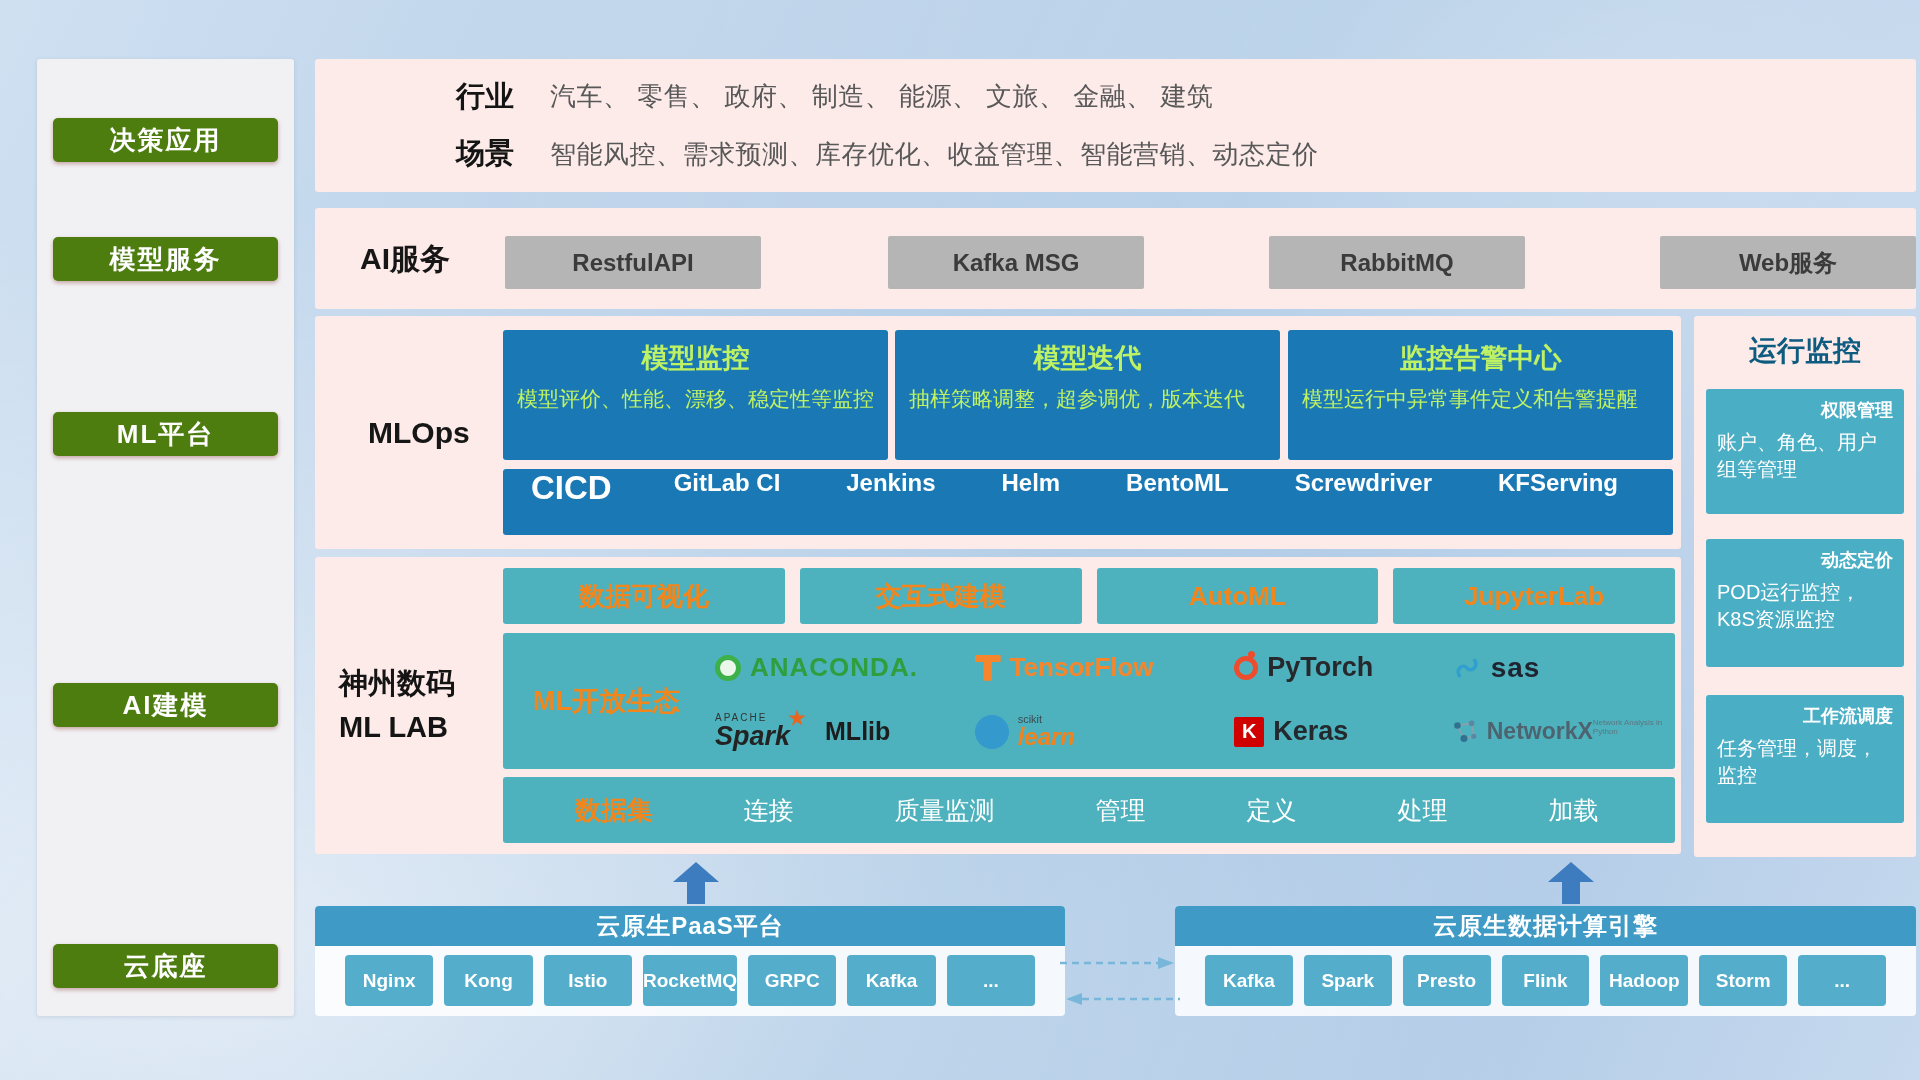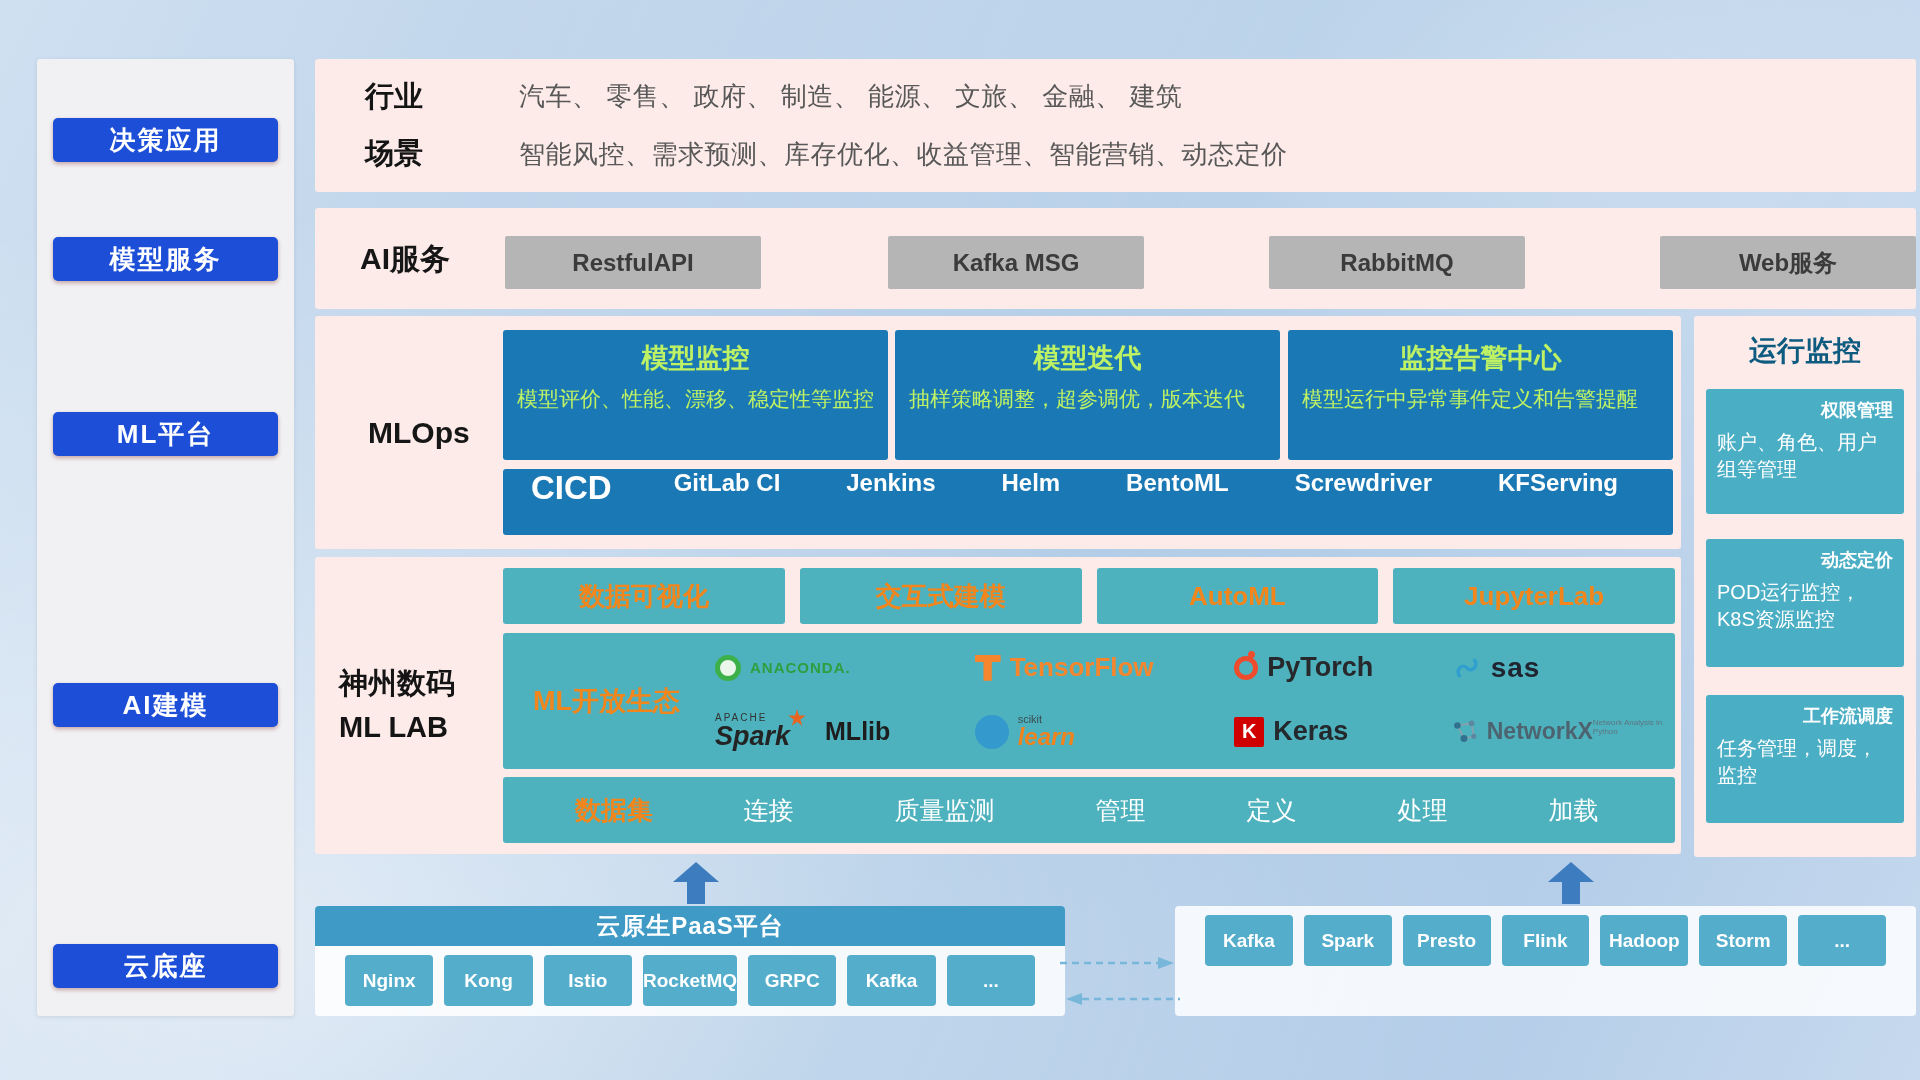--- a/index.html
+++ b/index.html
@@ -9,32 +9,32 @@
     position:relative; width:1920px; height:1080px; overflow:hidden;
     background:
       radial-gradient(ellipse at 12% 88%, rgba(255,255,255,0.55), rgba(255,255,255,0) 55%),
       radial-gradient(ellipse at 85% 10%, rgba(255,255,255,0.35), rgba(255,255,255,0) 50%),
       linear-gradient(115deg,#cfe0f1 0%,#bdd3ea 30%,#a6c5e3 55%,#b4cde8 80%,#c6d9ee 100%);
   }
 
   
   .sidebar { position:absolute; left:37px; top:59px; width:257px; height:957px;
              background:#f1f1f3; border-radius:3px; box-shadow:0 1px 4px rgba(60,80,110,.15); }
-  .red-btn { position:absolute; left:16px; width:225px; height:44px; background:#1d4ed8;
+  .red-btn { position:absolute; left:16px; width:225px; height:44px; background:#4d7c0f;
              border-radius:5px; color:#fff; font-size:26px; font-weight:800; letter-spacing:2px;
              display:flex; align-items:center; justify-content:center;
              box-shadow:0 2px 4px rgba(120,20,20,.35); }
 
   
   .band { position:absolute; background:#fcebe9; border-radius:3px; }
   .band-caption { font-weight:800; color:#161616; }
 
   
   .band-industry { left:315px; top:59px; width:1601px; height:133px;
-                   display:flex; flex-direction:column; justify-content:space-evenly; padding-left:50px; }
+                   display:flex; flex-direction:column; justify-content:space-evenly; padding-left:81px;text-align:right; }
   .ind-row { display:flex; align-items:center; }
   .ind-label { width:118px; font-size:29px; font-weight:800; color:#141414; }
   .ind-text { margin-left:36px; font-size:26px; color:#585858; letter-spacing:.5px; }
 
   
   .band-ai { left:315px; top:208px; width:1601px; height:101px; }
   .ai-label { position:absolute; left:45px; top:50%; transform:translateY(-50%); font-size:30px; }
   .gray-chip { position:absolute; top:28px; width:256px; height:53px; background:#b5b5b5;
                border-radius:2px; display:flex; align-items:center; justify-content:center;
                font-size:24px; font-weight:600; color:#3b3b3b; }
@@ -61,21 +61,21 @@
   .tool-chip { flex:1; background:#4db2bd; border-radius:3px; display:flex; align-items:center;
                justify-content:center; font-size:26px; font-weight:800; color:#f2861c; }
   .eco-box { position:absolute; left:188px; top:76px; width:1172px; height:136px;
              background:#4db2bd; border-radius:3px; }
   .eco-label { position:absolute; left:30px; top:50%; transform:translateY(-50%);
                font-size:27px; font-weight:800; color:#f2861c; }
   .eco-logos { position:absolute; left:212px; right:12px; top:4px; bottom:4px;
                display:grid; grid-template-columns:1.2fr 1.2fr 1fr 1fr; align-items:center; column-gap:6px; }
   .logo { display:flex; align-items:center; gap:9px; }
   .ic-anaconda { width:26px; height:26px; border:5px solid #3eb049; border-radius:50%; background:#eaf7ea; }
-  .t-anaconda { color:#2f9e3f; font-weight:800; font-size:15px; letter-spacing:1px; }
+  .t-anaconda { color:#2f9e3f; font-weight:800; font-size:26px; letter-spacing:1px; }
   .ic-tf { width:26px; height:26px; background:#f6862d;
            clip-path:polygon(0 0,100% 0,100% 28%,66% 28%,66% 100%,34% 100%,34% 28%,0 28%); }
   .t-tf { color:#f6862d; font-weight:700; font-size:26px; }
   .ic-pytorch { width:24px; height:24px; border:5px solid #ee4c2c; border-radius:50%; position:relative; }
   .ic-pytorch::after { content:""; position:absolute; top:-10px; left:9px; width:7px; height:7px;
                        background:#ee4c2c; border-radius:50%; }
   .t-pytorch { color:#26282b; font-weight:700; font-size:27px; }
   .ic-sas { width:30px; height:26px; }
   .t-sas { color:#1f2430; font-weight:800; font-size:28px; letter-spacing:1px; }
   .spark-stack { display:flex; flex-direction:column; position:relative; line-height:1; }
@@ -307,20 +307,23 @@
       <span class="b-chip">Kong</span>
       <span class="b-chip">Istio</span>
       <span class="b-chip">RocketMQ</span>
       <span class="b-chip">GRPC</span>
       <span class="b-chip">Kafka</span>
       <span class="b-chip">...</span>
     </div>
   </div>
 
   <div class="bottom-box" style="left:1175px;width:741px">
+    <div class="bottom-bar">
+      <span>云原生数据计算引擎</span>
+    </div>
     <div class="bottom-chips">
       <span class="b-chip">Kafka</span>
       <span class="b-chip">Spark</span>
       <span class="b-chip">Presto</span>
       <span class="b-chip">Flink</span>
       <span class="b-chip">Hadoop</span>
       <span class="b-chip">Storm</span>
       <span class="b-chip">...</span>
     </div>
   </div>

